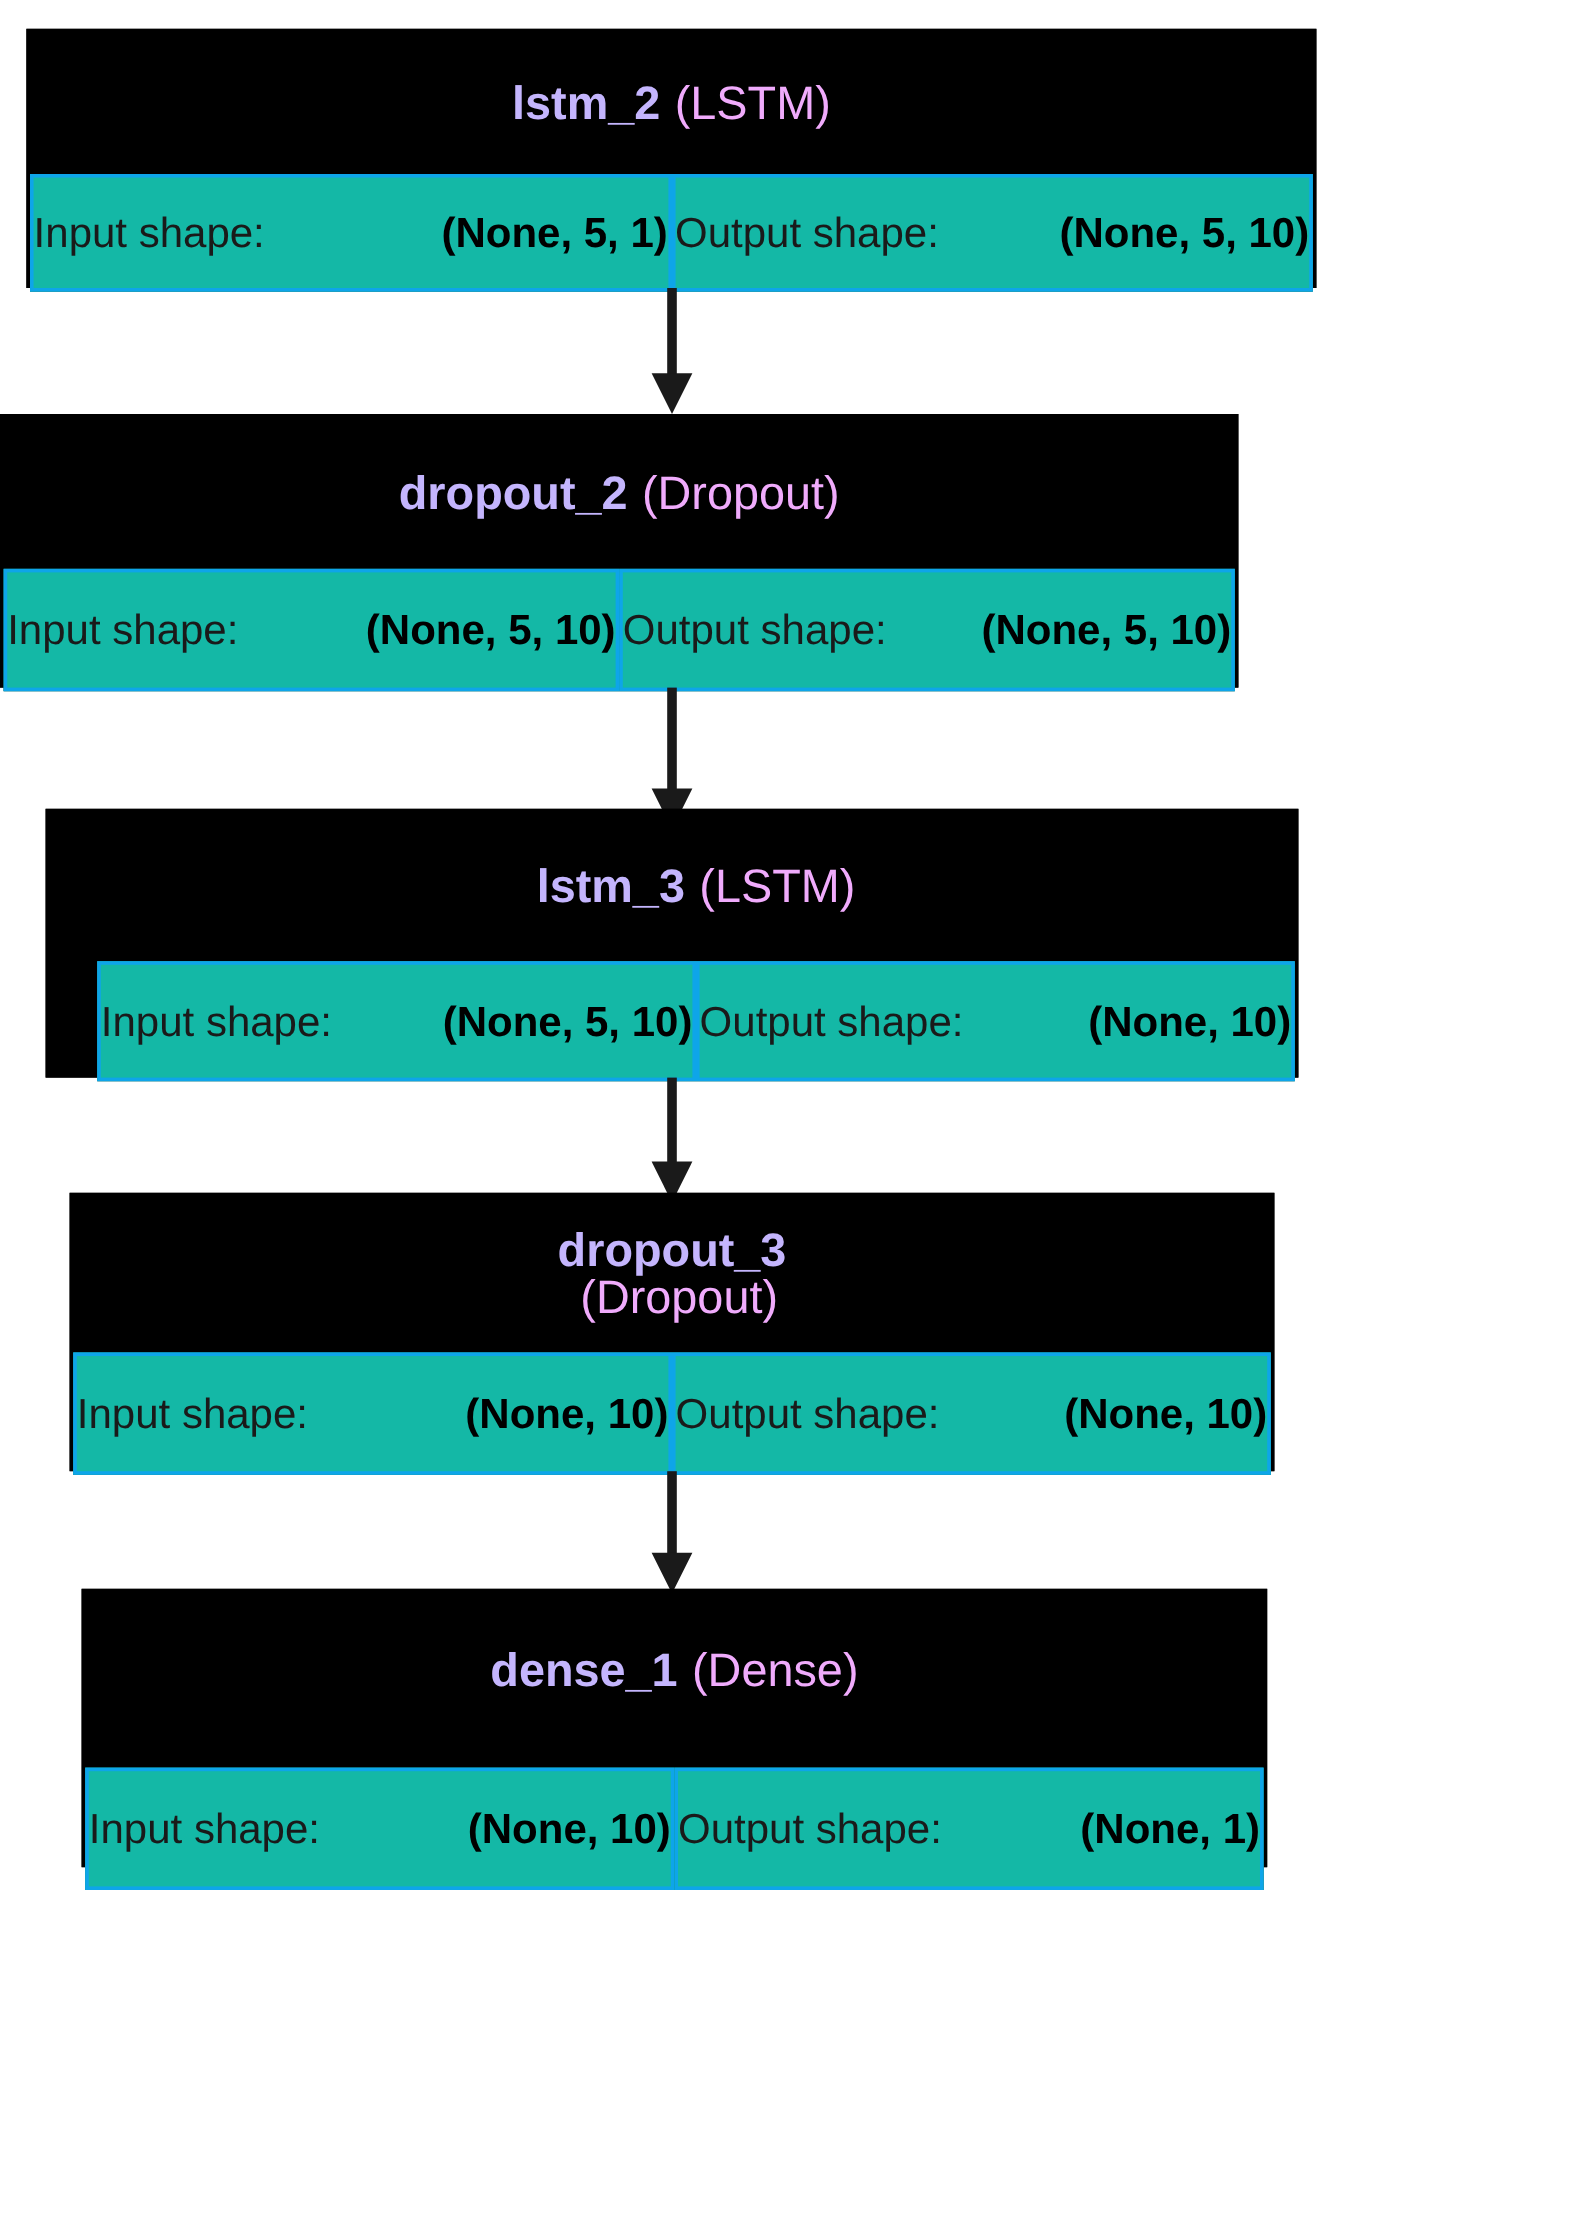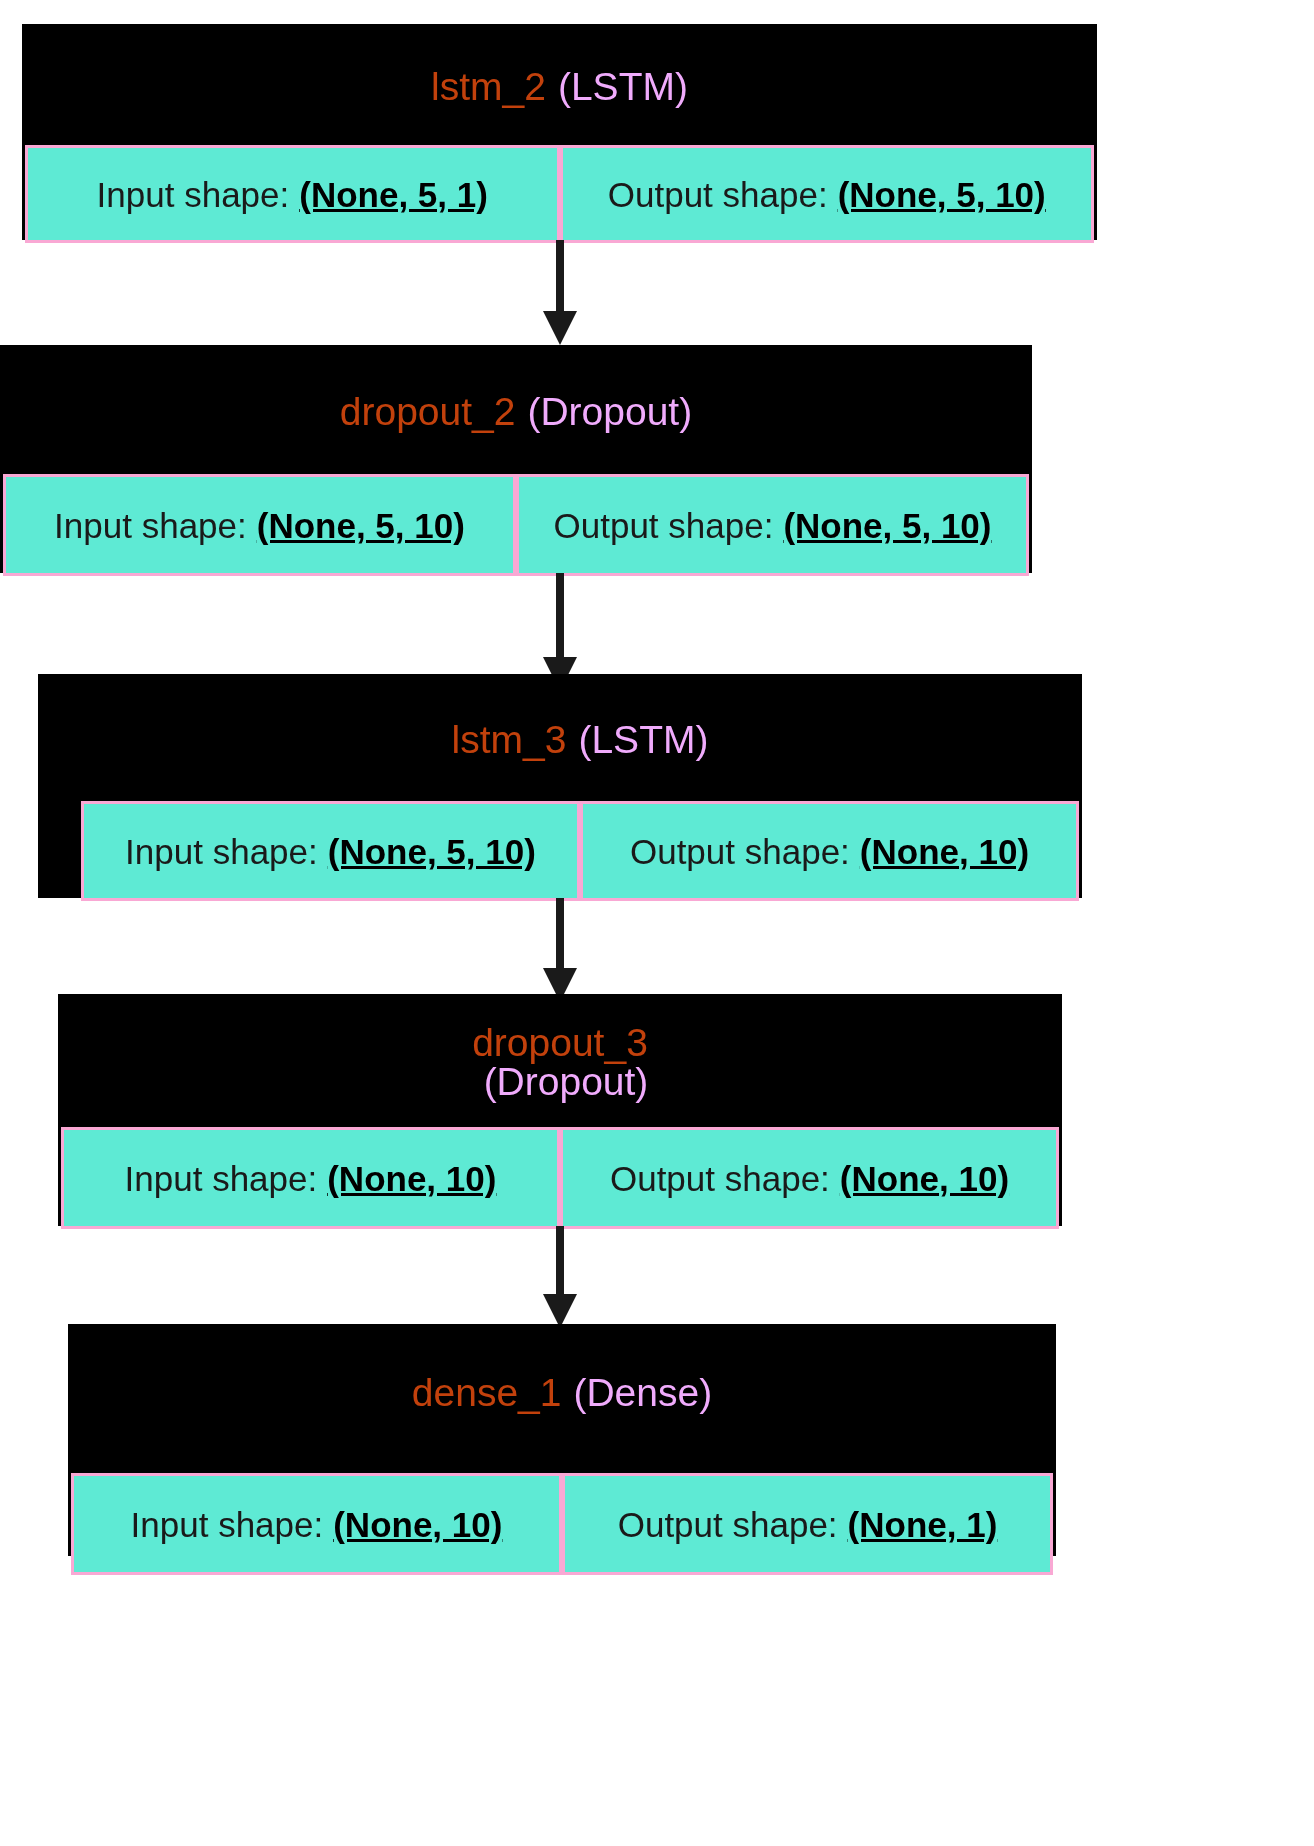--- a/index.html
+++ b/index.html
@@ -37,60 +37,59 @@
     text-align: center;
     font-size: 39px;
     line-height: 1.0;
     letter-spacing: 0px;
     white-space: nowrap;
     display: flex;
     align-items: center;
     justify-content: center;
   }
   .layer-title .lname {
-    font-weight: normal;
-    color: #c2410c;
+    font-weight: bold;
+    color: #c4b5fd;
   }
   .layer-title .ltype {
     font-weight: normal;
     color: #f0abfc;
     margin-left: 12px;
   }
 
   .shape-row {
     flex: 0 0 auto;
     display: flex;
     flex-direction: row;
     background: #000000;
     padding: 0;
     box-sizing: border-box;
   }
 
   .shape-cell {
-    background: #5eead4;
-    border: 3px solid #f9a8d4;
+    background: #14b8a6;
+    border: 3px solid #0ea5e9;
     box-sizing: border-box;
     display: flex;
     align-items: center;
-    justify-content: center;
+    justify-content: space-between;
     font-size: 35px;
     line-height: 1.0;
     white-space: nowrap;
     color: #111111;
     overflow: hidden;
   }
   .shape-cell .slabel {
     font-weight: normal;
     color: #1a1a1a;
   }
   .shape-cell .sval {
     font-weight: bold;
     color: #000000;
     margin-left: 10px;
-    text-decoration: underline;
   }
 
   
   .arrow {
     position: absolute;
     width: 8px;
   }
   .arrow .shaft {
     position: absolute;
     left: 0;

